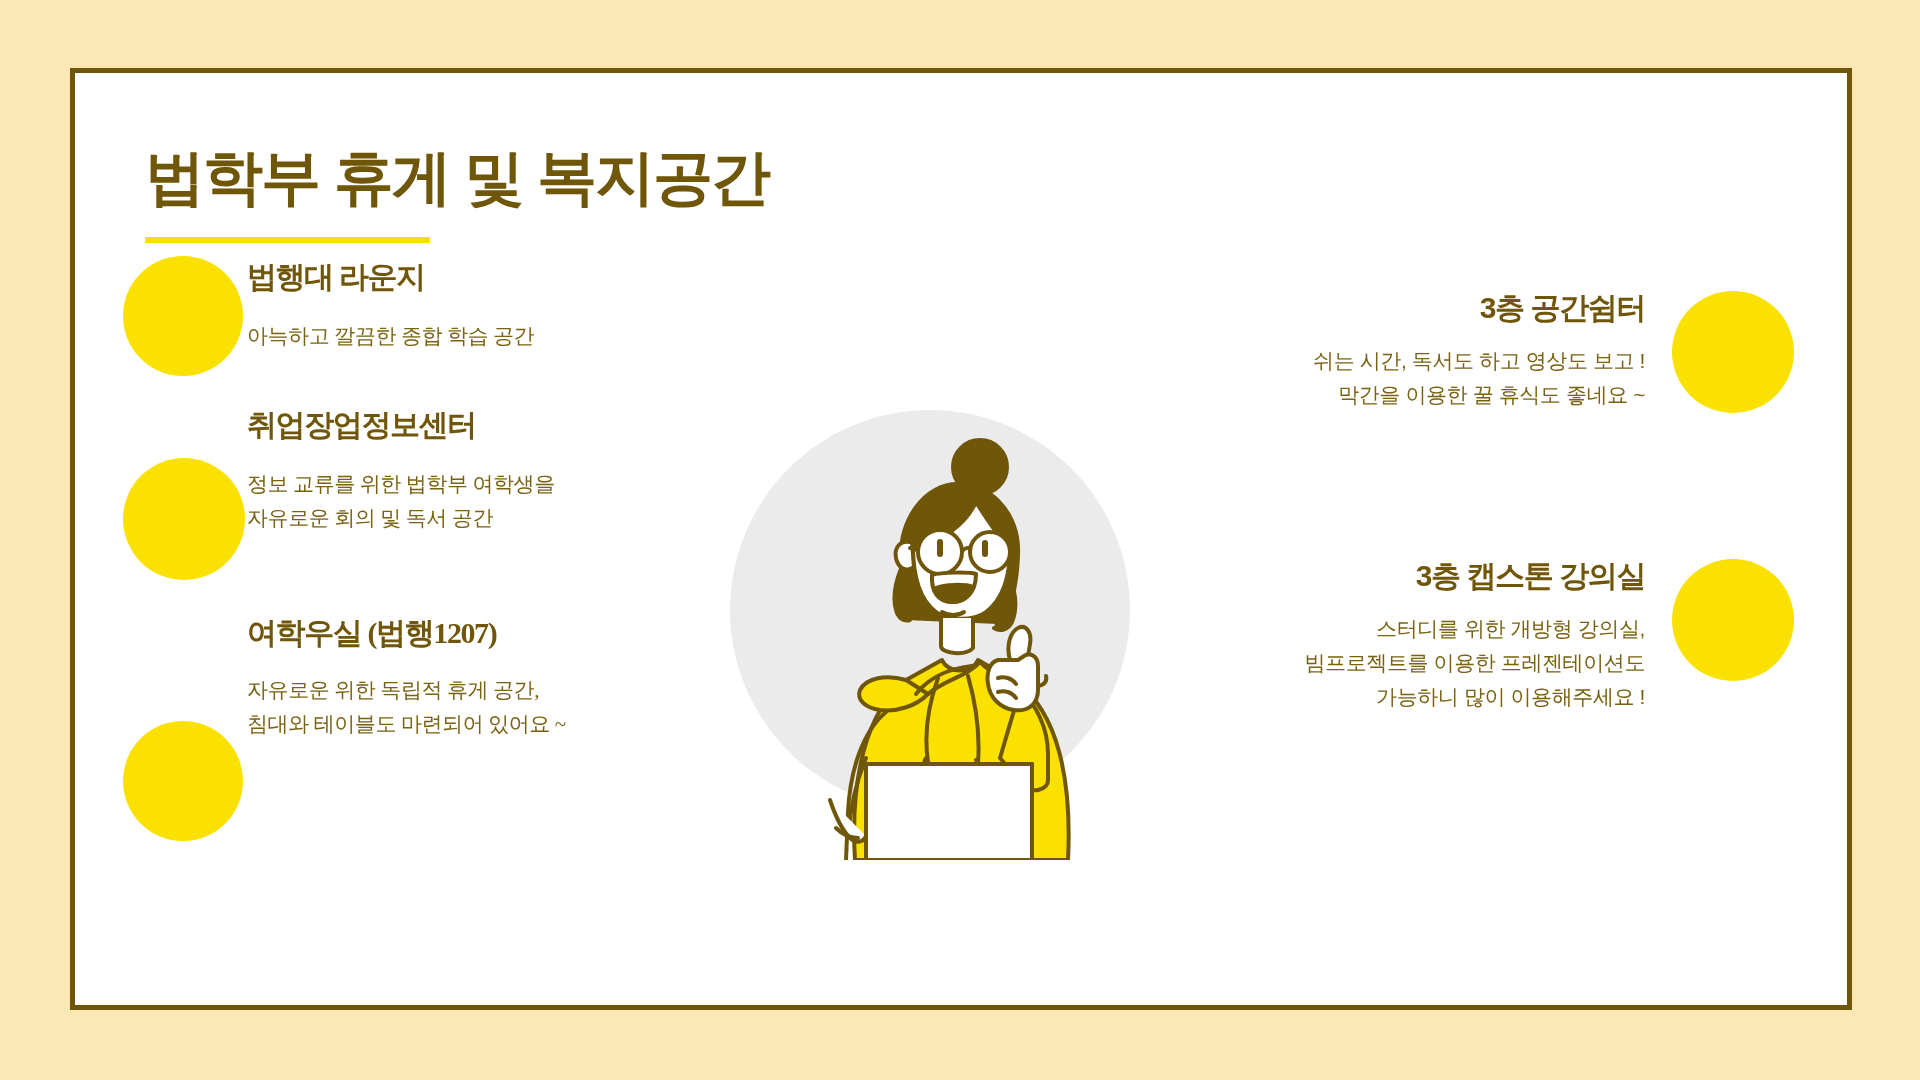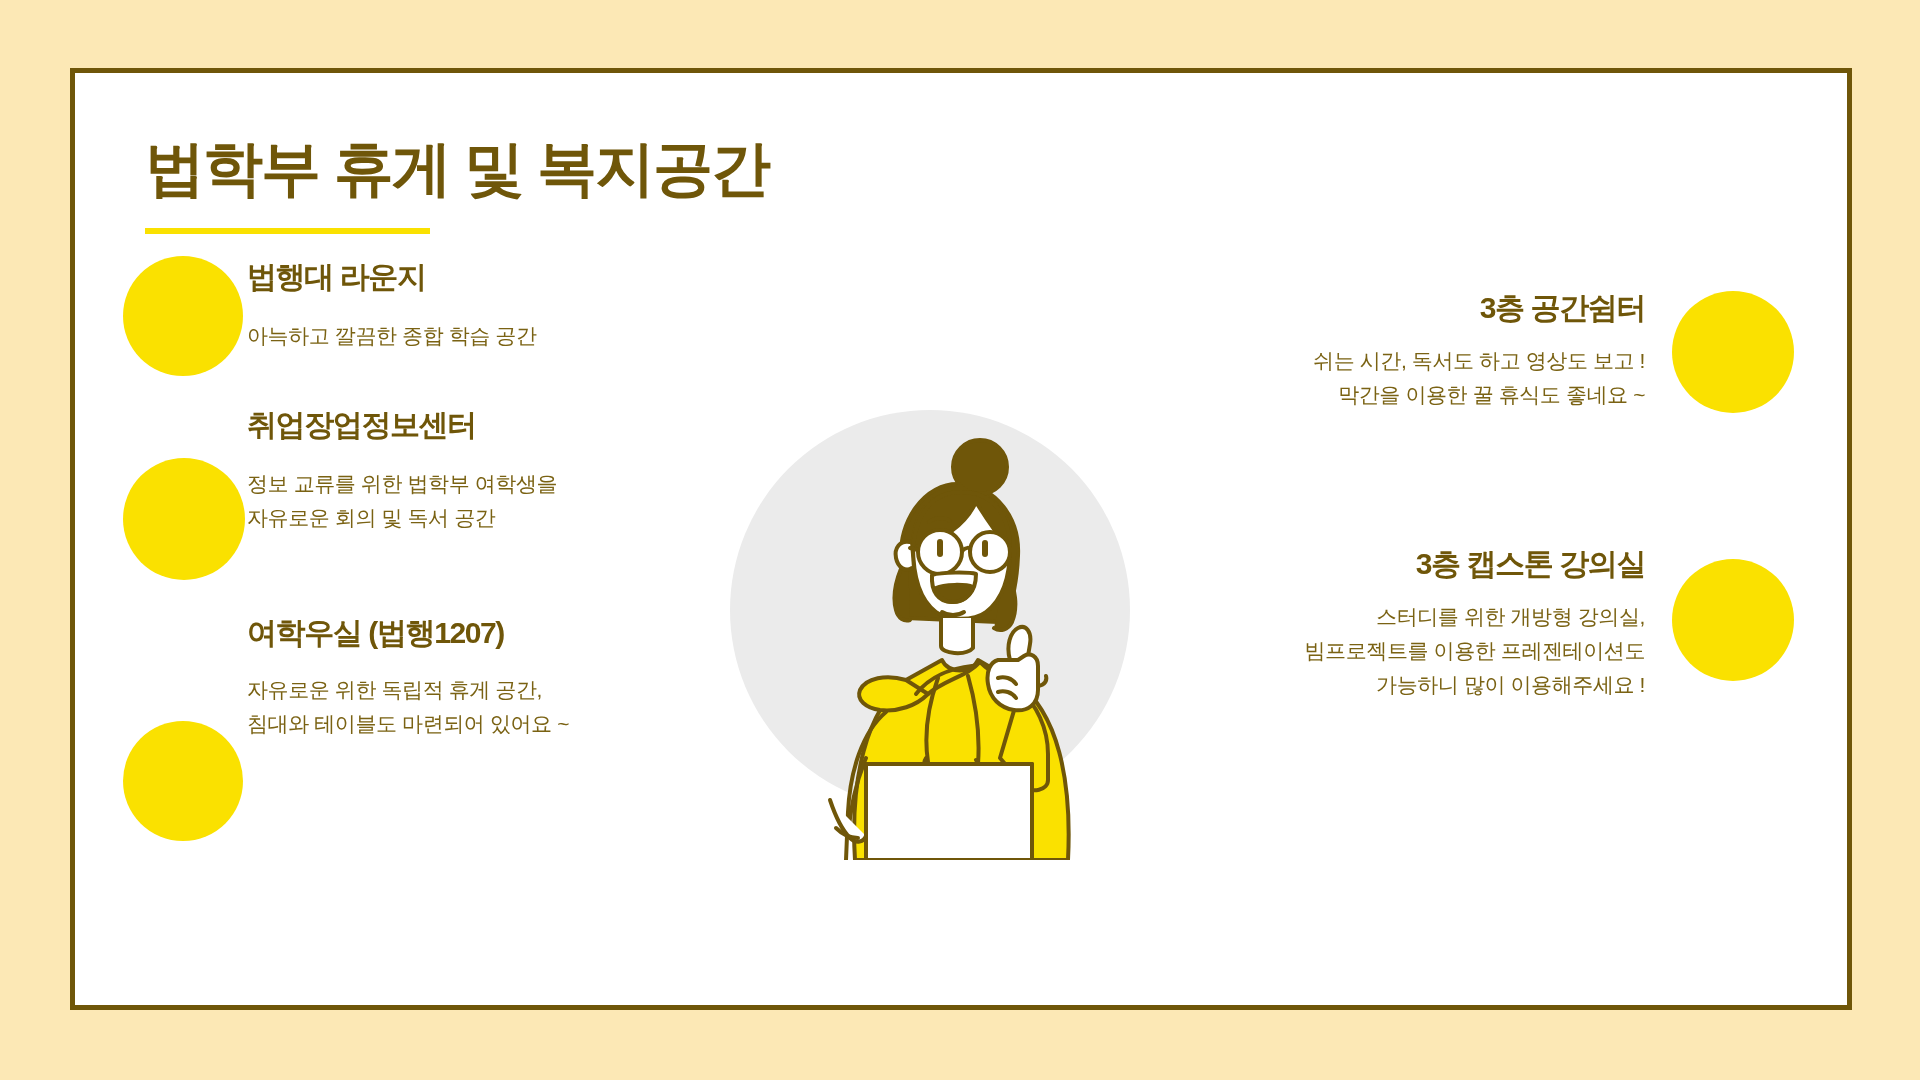--- a/index.html
+++ b/index.html
@@ -31,21 +31,21 @@
     width: 1782px;
     height: 942px;
     background: #ffffff;
     border: 5px solid #6f5609;
   }
 
   
   .title-block {
     position: absolute;
     left: 70px;
-    top: 64px;
+    top: 73px;
   }
 
   .page-title {
     font-size: 60px;
     font-weight: 800;
     letter-spacing: -2px;
     color: #6f5609;
     line-height: 1.05;
     white-space: nowrap;
   }
@@ -74,21 +74,21 @@
   .entry-desc {
     margin-top: 26px;
     font-size: 21px;
     font-weight: 400;
     color: #7a6213;
     line-height: 1.62;
     letter-spacing: -0.4px;
     white-space: nowrap;
   }
 
-  .align-left  { text-align: left; }
+  .align-left  { text-align: left; font-family: Liberation Serif, serif; }
   .align-right { text-align: right; }
 
   
   .dot {
     position: absolute;
     border-radius: 50%;
     background: #fae100;
   }
 
   
@@ -145,21 +145,21 @@
     </div>
 
     <div class="entry align-right" style="left:890px; top:218px; width:680px;text-align:right;">
       <div class="entry-title">3층 공간쉼터</div>
       <div class="entry-desc" style="margin-top:20px;">
         <div>쉬는 시간, 독서도 하고 영상도 보고 !</div>
         <div>막간을 이용한 꿀 휴식도 좋네요 ~</div>
       </div>
     </div>
 
-    <div class="entry align-right" style="left:890px; top:474px; width:680px;text-align:right;">
+    <div class="entry align-right" style="left:890px; top:486px; width:680px;text-align:right;">
       <div class="entry-title">3층 캡스톤 강의실</div>
       <div class="entry-desc" style="margin-top:20px;">
         <div>스터디를 위한 개방형 강의실,</div>
         <div>빔프로젝트를 이용한 프레젠테이션도</div>
         <div>가능하니 많이 이용해주세요 !</div>
       </div>
     </div>
 
   </div>
 

